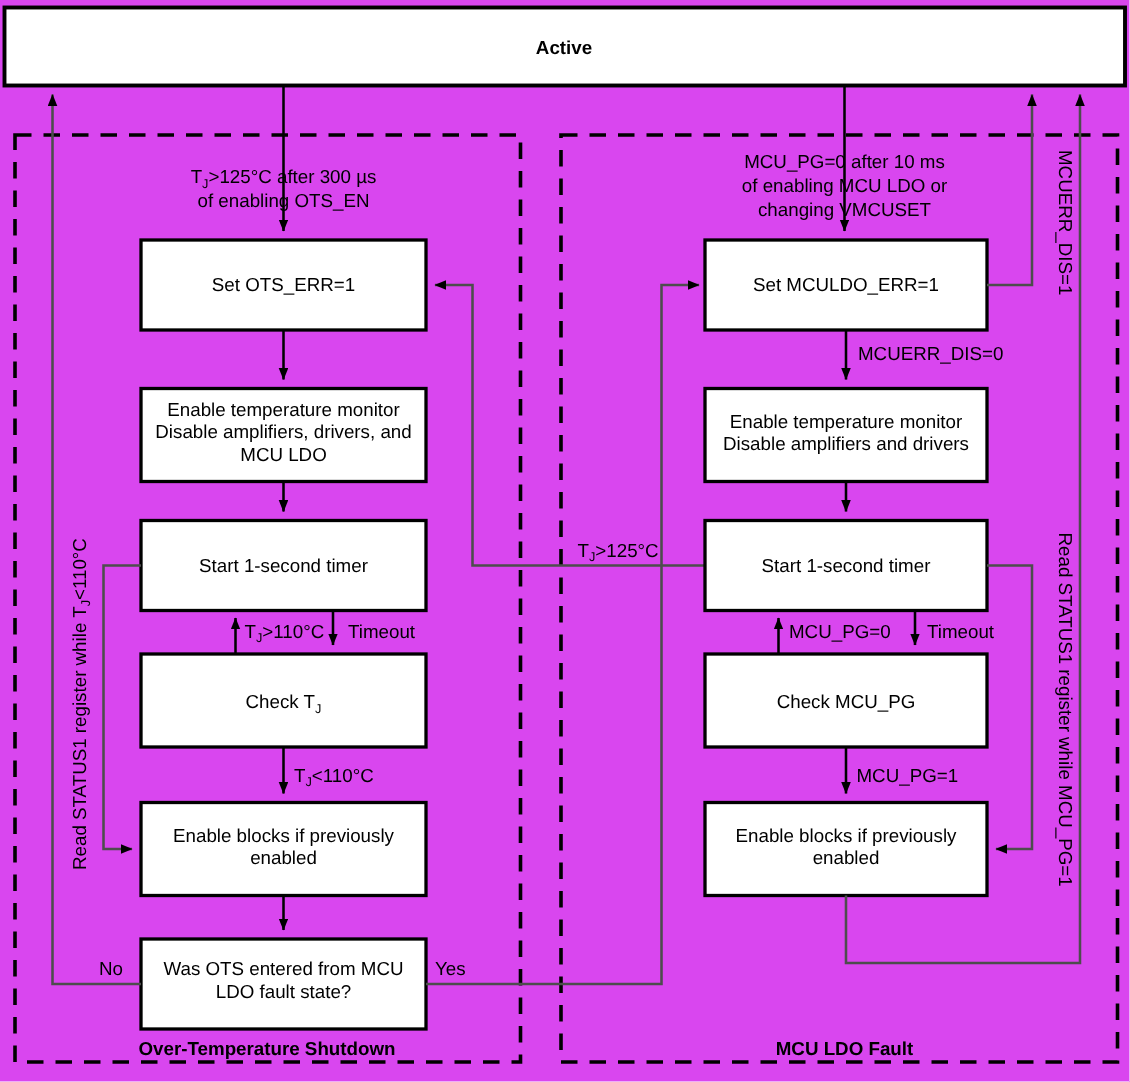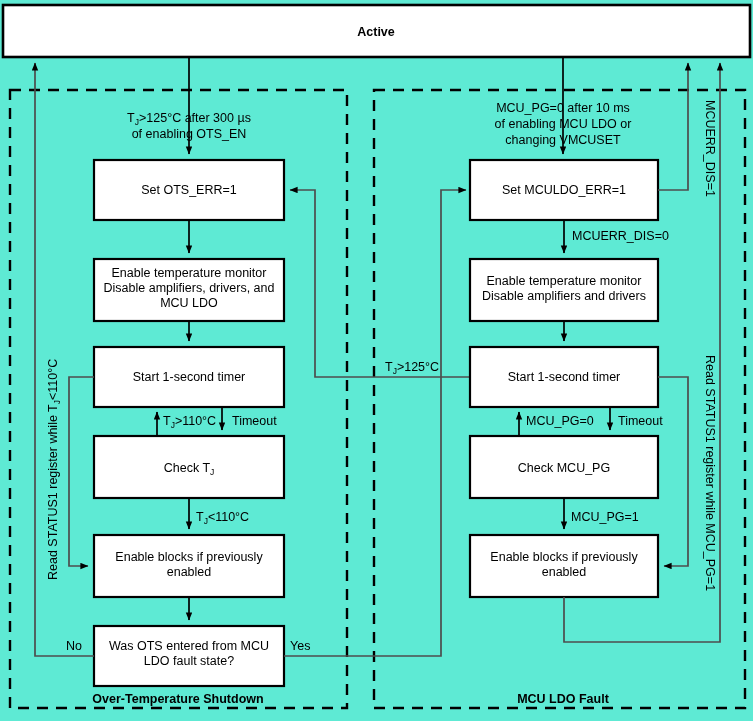--- a/index.html
+++ b/index.html
@@ -1,17 +1,17 @@
 <!DOCTYPE html>
 <html><head>
 <meta charset="utf-8">
 <style>
   html,body{margin:0;padding:0;background:#fff;}
   body{width:753px;height:721px;font-family:"Liberation Sans",sans-serif;}
-  #stage{position:relative;width:753px;height:721px;overflow:hidden;background:#5eead4;}
+  #stage{position:relative;width:753px;height:721px;overflow:hidden;background:#d946ef;}
   svg{position:absolute;left:0;top:0;width:753px;height:721px;}
   .bx{fill:#ffffff;stroke:#000000;stroke-width:2.2;}
   .topbx{fill:#ffffff;stroke:#000000;stroke-width:2.6;}
   .dash{fill:none;stroke:#000000;stroke-width:2.4;stroke-dasharray:11 8;}
   .ln{fill:none;stroke:#4d4d4d;stroke-width:1.7;}
   .lnb{fill:none;stroke:#000000;stroke-width:1.7;}
   text{font-family:"Liberation Sans",sans-serif;fill:#000;}
   .t{font-size:12.5px;text-anchor:middle;}
   .tl{font-size:12.5px;text-anchor:start;}
   .bold{font-weight:bold;font-size:12.5px;text-anchor:middle;}

